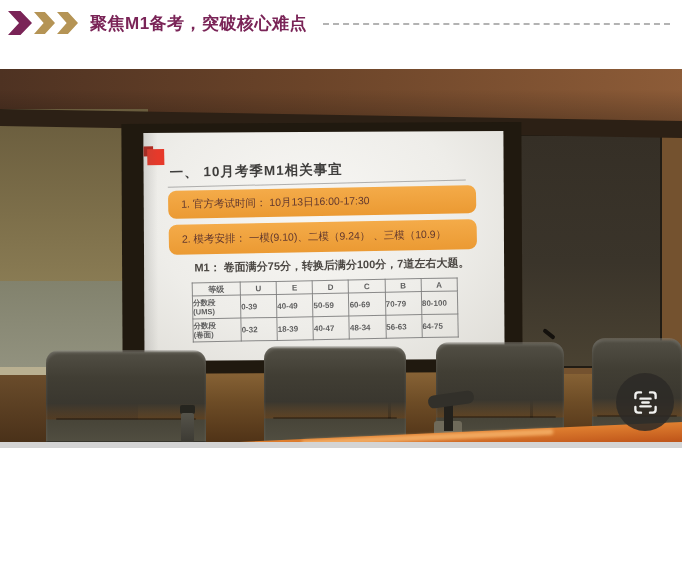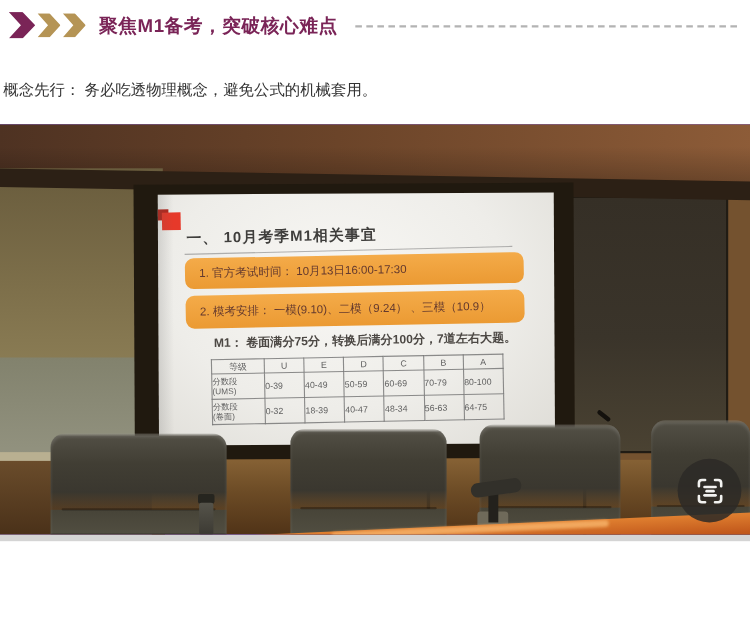--- a/index.html
+++ b/index.html
@@ -19,21 +19,21 @@
   .chev.big { width:24px; height:24px; }
   .sec-title { font-size:17px; font-weight:bold; color:#7a2457; letter-spacing:.5px; }
   .dash-line { flex:1; border-top:2px dashed #b3b3b3; margin:2px 4px 0 16px; }
 
   
   .article-text { margin-top:33px; padding:0 6px 0 3px; font-size:14px; line-height:24px; color:#333; }
   .article-text div { white-space:nowrap; }
 
   
   figure.photo { position:relative; width:682px; height:373px; margin-top:20px;
-    overflow:hidden; background:#4c1d95; }
+    overflow:hidden; background:#eab308; }
 
   .ceiling { left:0; top:0; width:682px; height:58px;
     background:
       linear-gradient(to bottom, rgba(0,0,0,0) 35%, rgba(0,0,0,.28) 100%),
       linear-gradient(92deg,#4e3222 0%, #6b4429 45%, #8d5c38 100%); }
 
   .left-wall { left:0; top:40px; width:148px; height:333px;
     background:linear-gradient(to bottom,#695c3d 0%,#7d6f4a 32%,#8f8158 62%,#9c9168 100%); }
   .left-grey { left:0; top:212px; width:150px; height:88px;
     background:linear-gradient(to bottom,#82826d 0%,#92927f 100%); }
@@ -85,21 +85,21 @@
   .banner.b2 { top:90px; height:30px; }
 
   .slide-sub { position:absolute; left:50px; top:126px; font-size:11px; font-weight:600;
     color:#4c4844; white-space:nowrap; }
 
   table.grade { position:absolute; left:47px; top:148px; width:266px;
     border-collapse:collapse; table-layout:fixed;
     font-size:8px; color:#5f5f5f; }
   table.grade col.c0 { width:48px; }
   table.grade th, table.grade td { border:1px solid rgba(120,120,120,.85);
-    font-weight:normal; padding:0; }
+    font-weight:bold; padding:0; }
   table.grade tr.hdr { height:13px; }
   table.grade tr.data { height:23px; }
   .lbl span { display:block; line-height:9px; font-size:7.5px; }
 
   
   .chair { border-radius:13px 13px 0 0;
     background:linear-gradient(to bottom,#54514636 0%,#514e44 3%,#413e34 30%,#3a372f 58%,#46433727 75%,#474438 76%,#514e41 100%);
     box-shadow:inset 0 3px 3px rgba(255,255,255,.14), inset 0 -1px 0 rgba(0,0,0,.3); }
   .chair::after { content:""; position:absolute; left:6%; right:6%; top:74%; height:2px;
     background:rgba(0,0,0,.30); border-radius:2px; }
@@ -136,21 +136,20 @@
   <div class="chevrons">
     <div class="chev big" style="background:#7a2457"></div>
     <div class="chev" style="background:#b59455"></div>
     <div class="chev" style="background:#b59455"></div>
   </div>
   <div class="sec-title">聚焦M1备考，突破核心难点</div>
   <div class="dash-line"></div>
 </div>
 
 <div class="article-text">
-  <div>概念先行： 务必吃透物理概念，避免公式的机械套用。</div>
 </div>
 
 <figure class="photo">
   <div class="abs ceiling"></div>
 
   <div class="abs left-wall"></div>
   <div class="abs left-grey"></div>
   <div class="abs left-strip"></div>
   <div class="abs left-lower"></div>
 

